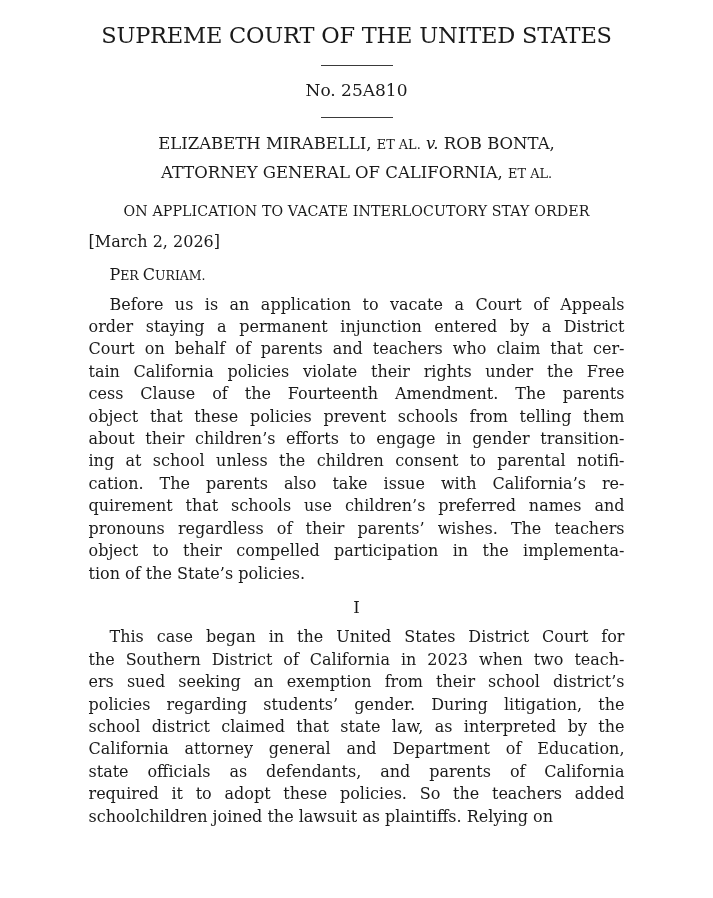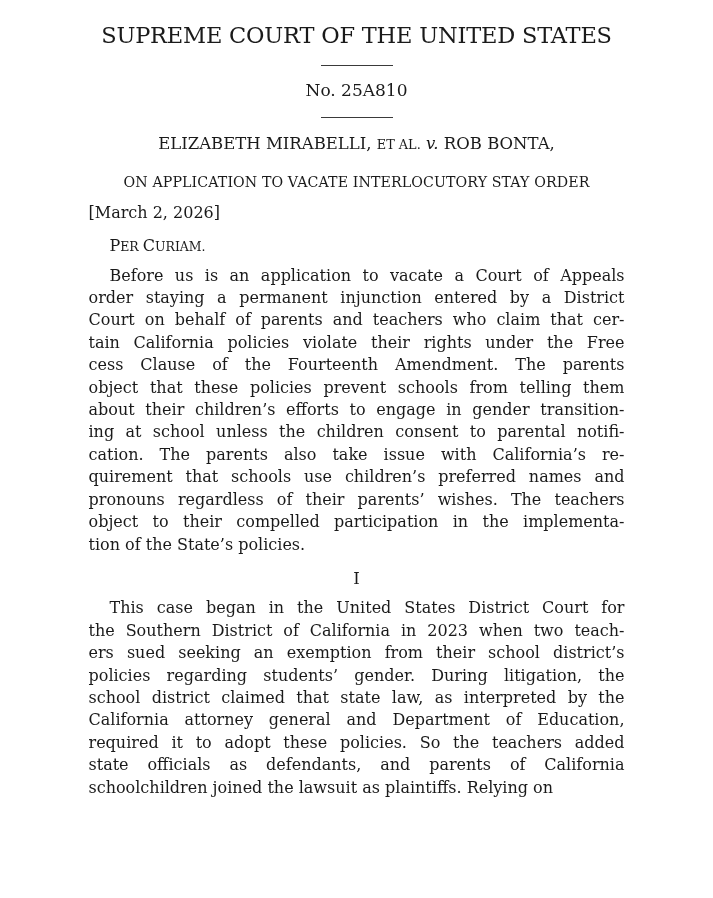--- a/index.html
+++ b/index.html
@@ -96,20 +96,21 @@
   <h1 class="court-title">SUPREME COURT OF THE UNITED STATES</h1>
 
   <div class="rule"></div>
 
   <div class="docket">No. 25A810</div>
 
   <div class="rule"></div>
 
   <div class="caption">
     <div class="caption-line"><span>ELIZABETH MIRABELLI, </span><span class="sc-small">ET AL.</span><span> </span><span class="vitalic">v.</span><span> ROB BONTA,</span></div>
+    <div class="caption-line"><span>ATTORNEY GENERAL OF CALIFORNIA, </span><span class="sc-small">ET AL.</span></div>
   </div>
 
   <div class="application">ON APPLICATION TO VACATE INTERLOCUTORY STAY ORDER</div>
 
   <div class="date">[March 2, 2026]</div>
 
   <div class="opinion">
 
     <div class="percuriam"><span>P</span><span class="sc-small">ER </span><span>C</span><span class="sc-small">URIAM.</span></div>
 
@@ -131,20 +132,20 @@
 
     <div class="section-heading">I</div>
 
     <div class="para">
         <div class="line">This case began in the United States District Court for</div>
         <div class="line">the Southern District of California in 2023 when two teach-</div>
         <div class="line">ers sued seeking an exemption from their school district’s</div>
         <div class="line">policies regarding students’ gender.  During litigation, the</div>
         <div class="line">school district claimed that state law, as interpreted by the</div>
         <div class="line">California attorney general and Department of Education,</div>
+        <div class="line">state officials as defendants, and parents of California</div>
         <div class="line">required it to adopt these policies.  So the teachers added</div>
-        <div class="line">state officials as defendants, and parents of California</div>
         <div class="line last">schoolchildren joined the lawsuit as plaintiffs.  Relying on</div>
       </div>
 
   </div>
 
 </div>
 
 </body></html>

